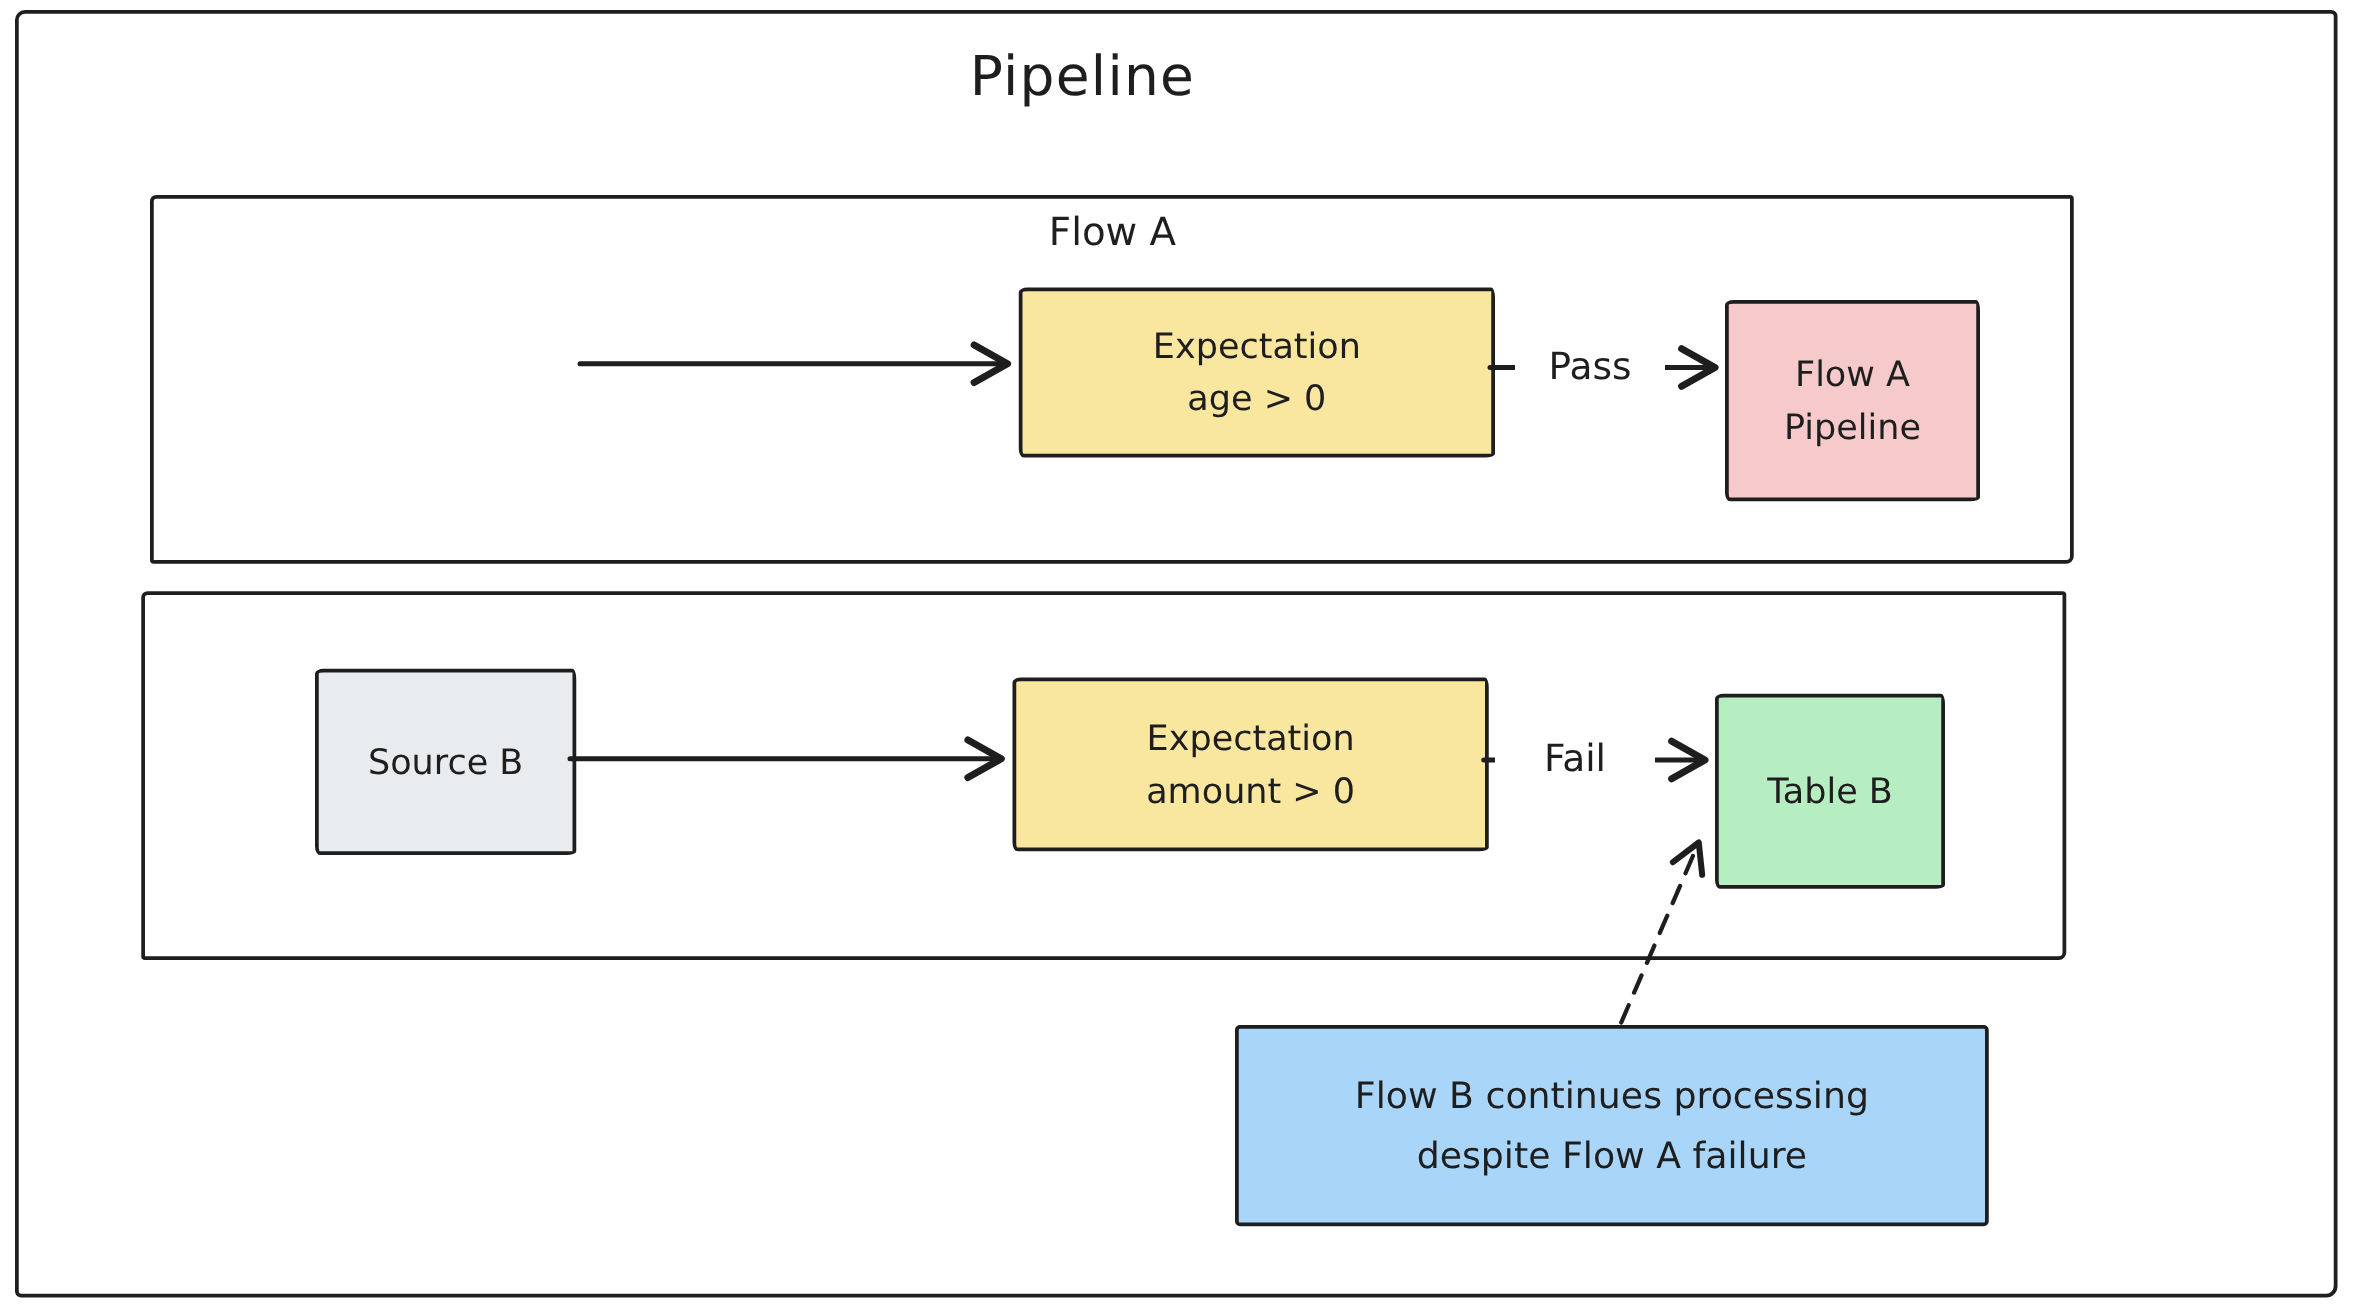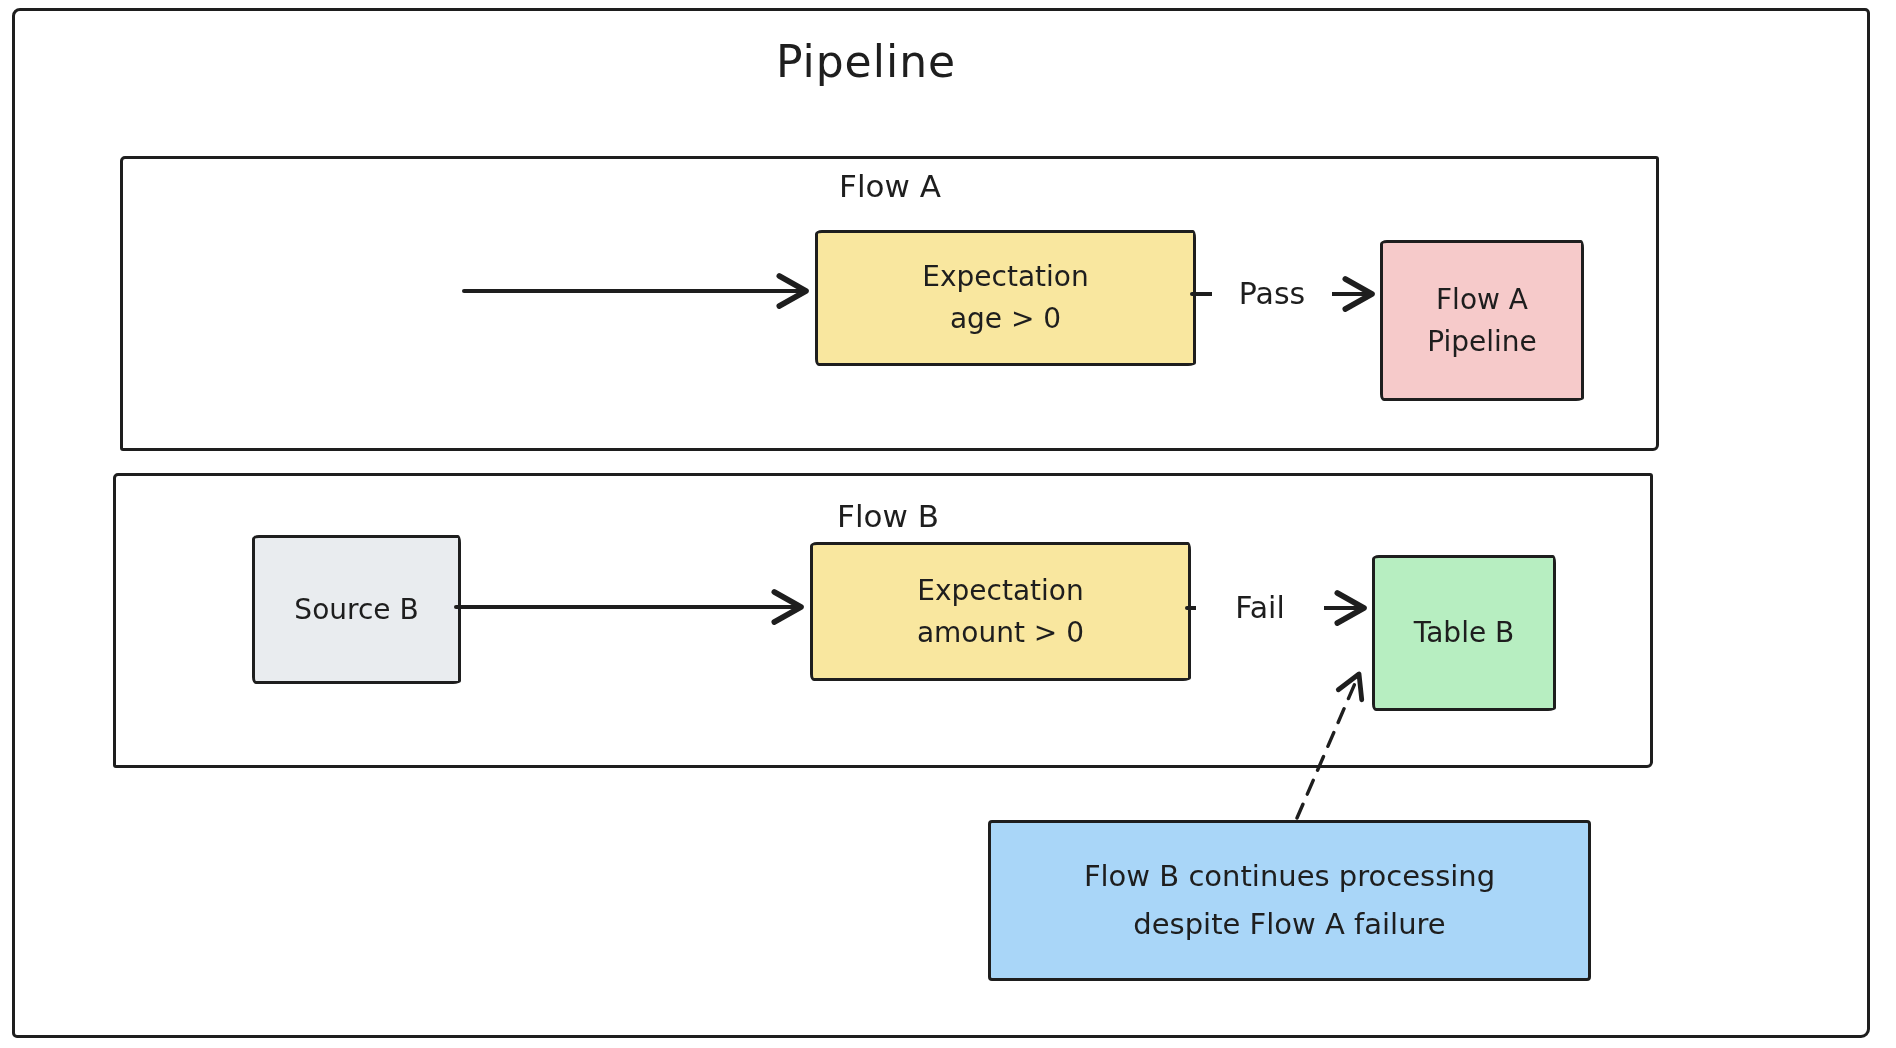--- a/index.html
+++ b/index.html
@@ -60,21 +60,20 @@
     <span>Expectation</span>
     <span>age &gt; 0</span>
   </div>
 
   <div class="node stopped">
     <span>Flow A</span>
     <span>Pipeline</span>
   </div>
 
   <div class="group flow-b"></div>
-  <div class="flow-label b">Flow B</div>
 
   <div class="node source-b">
     <span>Source B</span>
   </div>
 
   <div class="node expect-b">
     <span>Expectation</span>
     <span>amount &gt; 0</span>
   </div>
 

